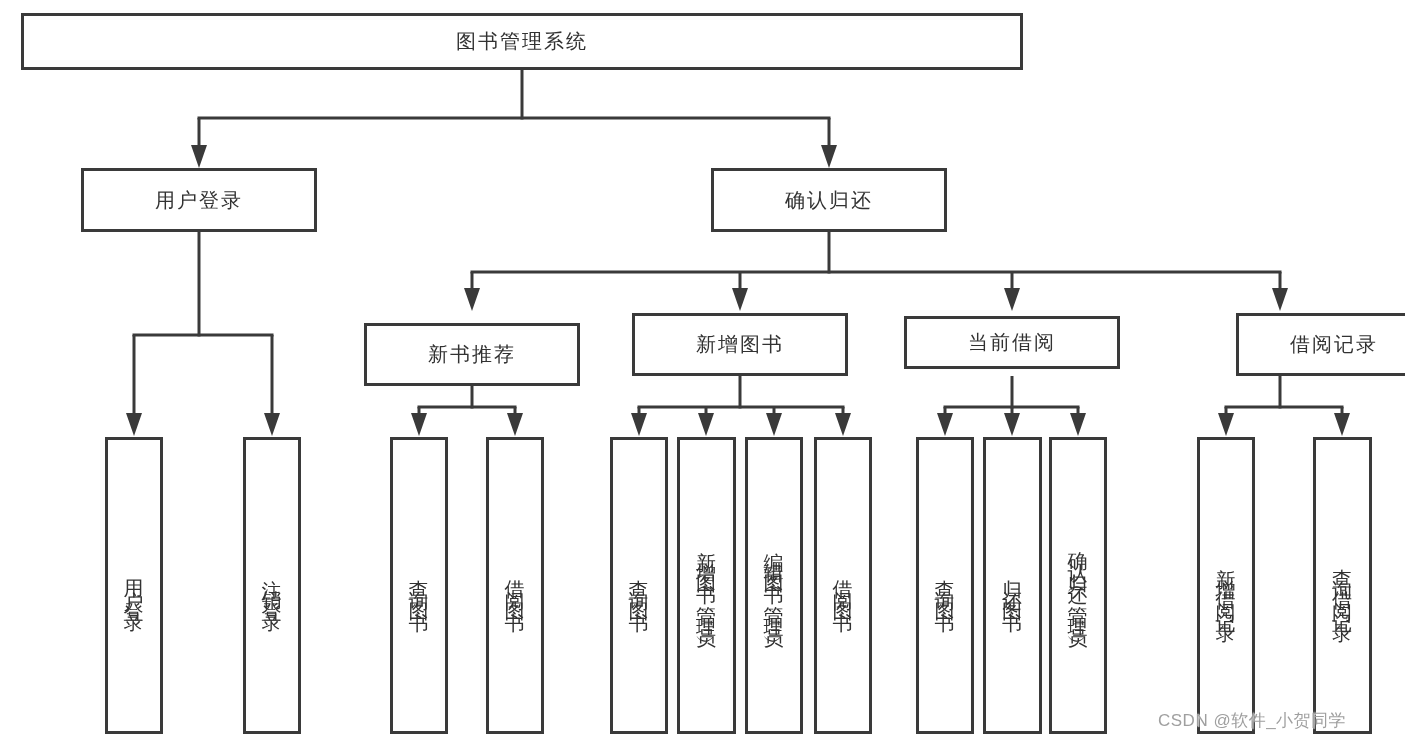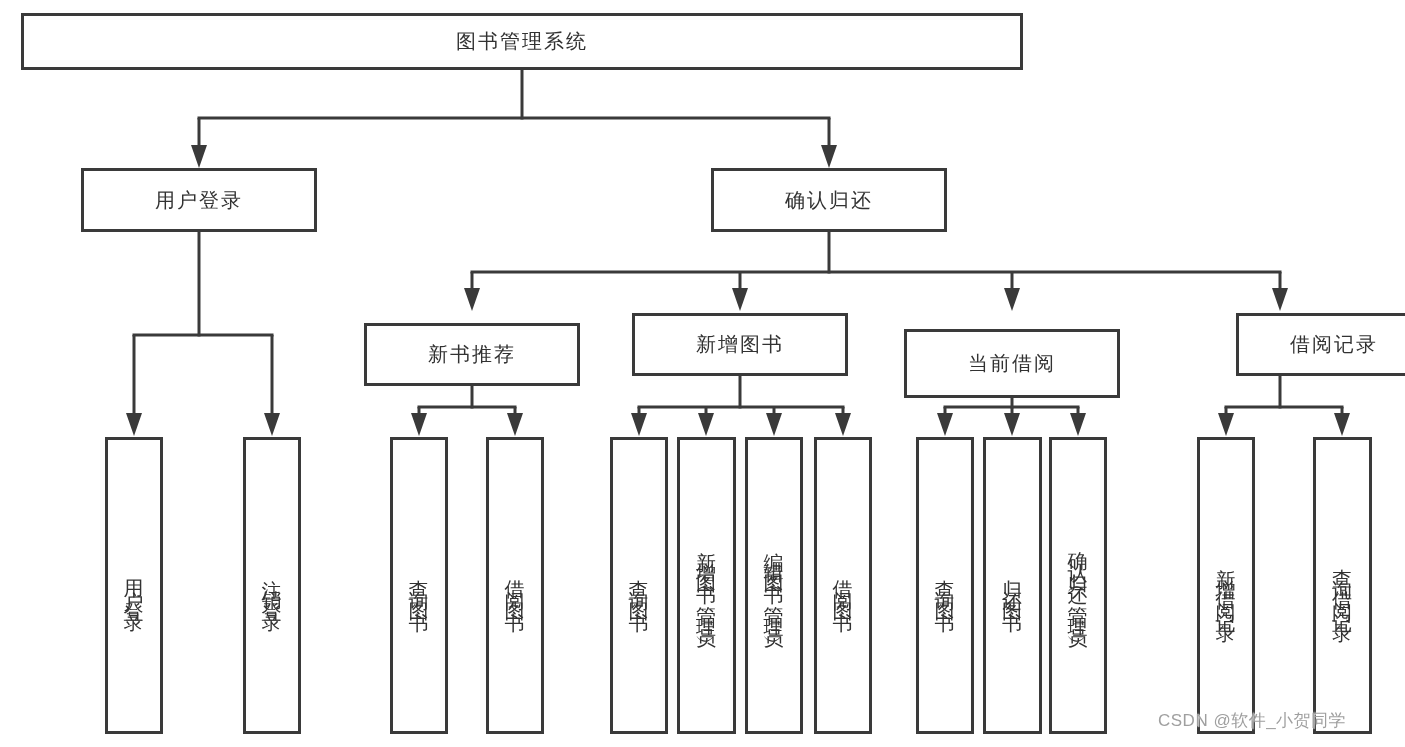--- a/index.html
+++ b/index.html
@@ -121,21 +121,21 @@
   <div class="box hbox" style="left:711px;top:168px;width:236px;height:64px">
     <span>确认归还</span>
   </div>
 
   <div class="box hbox" style="left:364px;top:323px;width:216px;height:63px">
     <span>新书推荐</span>
   </div>
   <div class="box hbox" style="left:632px;top:313px;width:216px;height:63px">
     <span>新增图书</span>
   </div>
-  <div class="box hbox" style="left:904px;top:329px;width:216px;height:69px">
+  <div class="box hbox" style="left:904px;top:316px;width:216px;height:53px">
     <span>当前借阅</span>
   </div>
   <div class="box hbox" style="left:1236px;top:313px;width:196px;height:63px">
     <span>借阅记录</span>
   </div>
 
   <div class="box" style="left:105px;top:437px;width:58px;height:297px">
     <span class="vtext">用户登录</span>
   </div>
   <div class="box" style="left:243px;top:437px;width:58px;height:297px">

